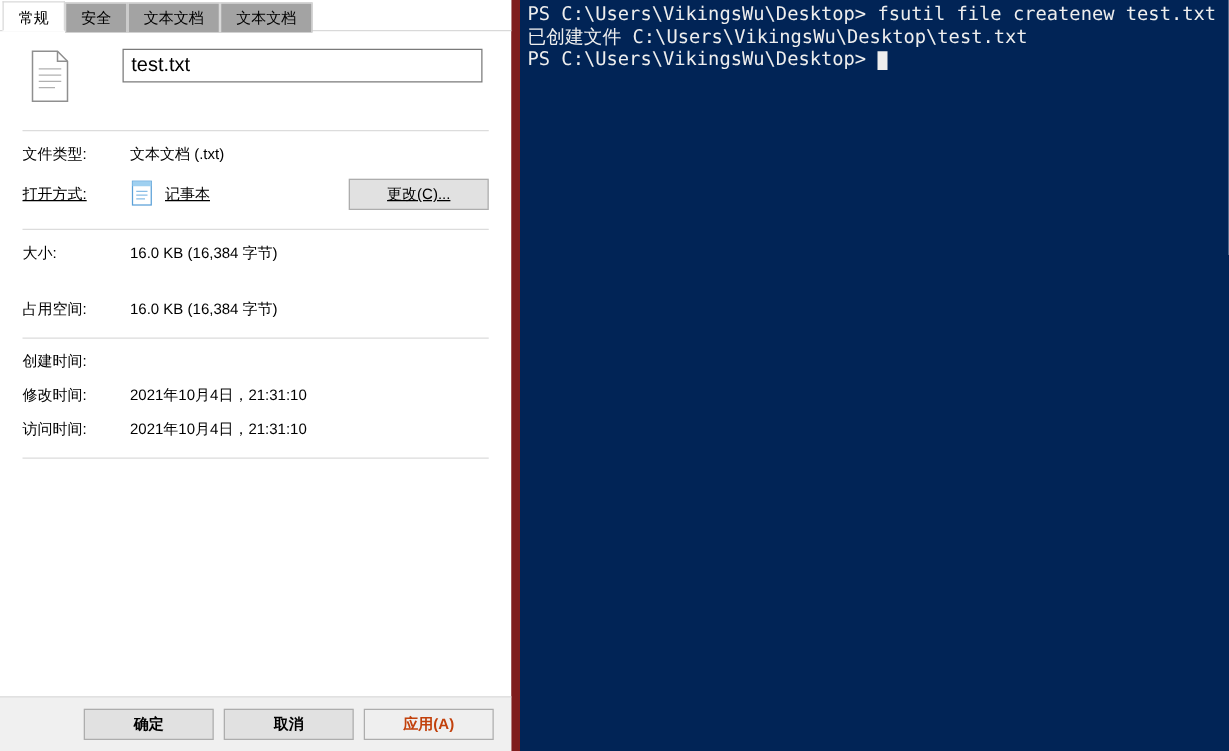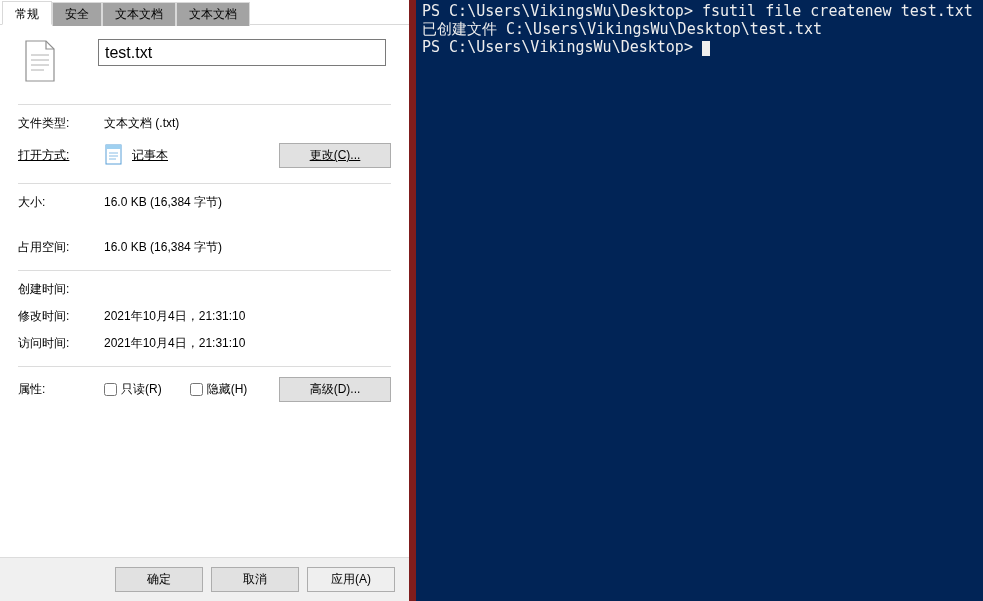--- a/index.html
+++ b/index.html
@@ -100,21 +100,21 @@
       height: 25px;
       border: 1px solid #adadad;
       background: #e1e1e1;
       font-size: 12px;
       font-family: inherit;
       cursor: pointer;
       padding: 0 10px;
       min-width: 80px;
     }
     .btn:disabled {
-      color: #000000;
+      color: #c2410c;
       background: #efefef;
       cursor: default;
     }
     .change-btn {
       margin-left: auto;
       width: 112px;
     }
     .adv-btn {
       margin-left: auto;
       width: 112px;
@@ -133,21 +133,22 @@
       background: #f0f0f0;
       border-top: 1px solid #dcdcdc;
       height: 44px;
       display: flex;
       align-items: center;
       justify-content: flex-end;
       padding: 0 14px;
       gap: 8px;
     }
     .bottom-buttons .btn {
-      width: 88px;
+      width: 104px;
+      font-weight: bold;
     }
     .terminal {
       flex: 1;
       background: #012456;
       color: #eeeeee;
       font-family: Consolas, "Lucida Console", monospace;
       font-size: 15px;
       padding: 2px 6px;
       white-space: pre;
       line-height: 18px;
@@ -230,32 +231,20 @@
       <span class="label">修改时间:</span>
       <span class="value">2021年10月4日，21:31:10</span>
     </div>
     <div class="row" style="margin-bottom:14px;align-items:flex-end;">
       <span class="label">访问时间:</span>
       <span class="value">2021年10月4日，21:31:10</span>
     </div>
 
     <hr class="sep">
 
-    <div class="row" style="margin-top:4px;">
-      <span class="label">属性:</span>
-      <label class="checkbox-wrap">
-        <input type="checkbox" style="">
-        <span>只读(R)</span>
-      </label>
-      <label class="checkbox-wrap">
-        <input type="checkbox" style="">
-        <span>隐藏(H)</span>
-      </label>
-      <button class="btn adv-btn">高级(D)...</button>
-    </div>
   </div>
 
   <div class="bottom-buttons">
     <button class="btn">确定</button>
     <button class="btn">取消</button>
     <button class="btn" disabled="">应用(A)</button>
   </div>
 </div>
 
 <div class="terminal"><span class="prompt">PS C:\Users\VikingsWu\Desktop&gt; fsutil file createnew test.txt 16384</span>

